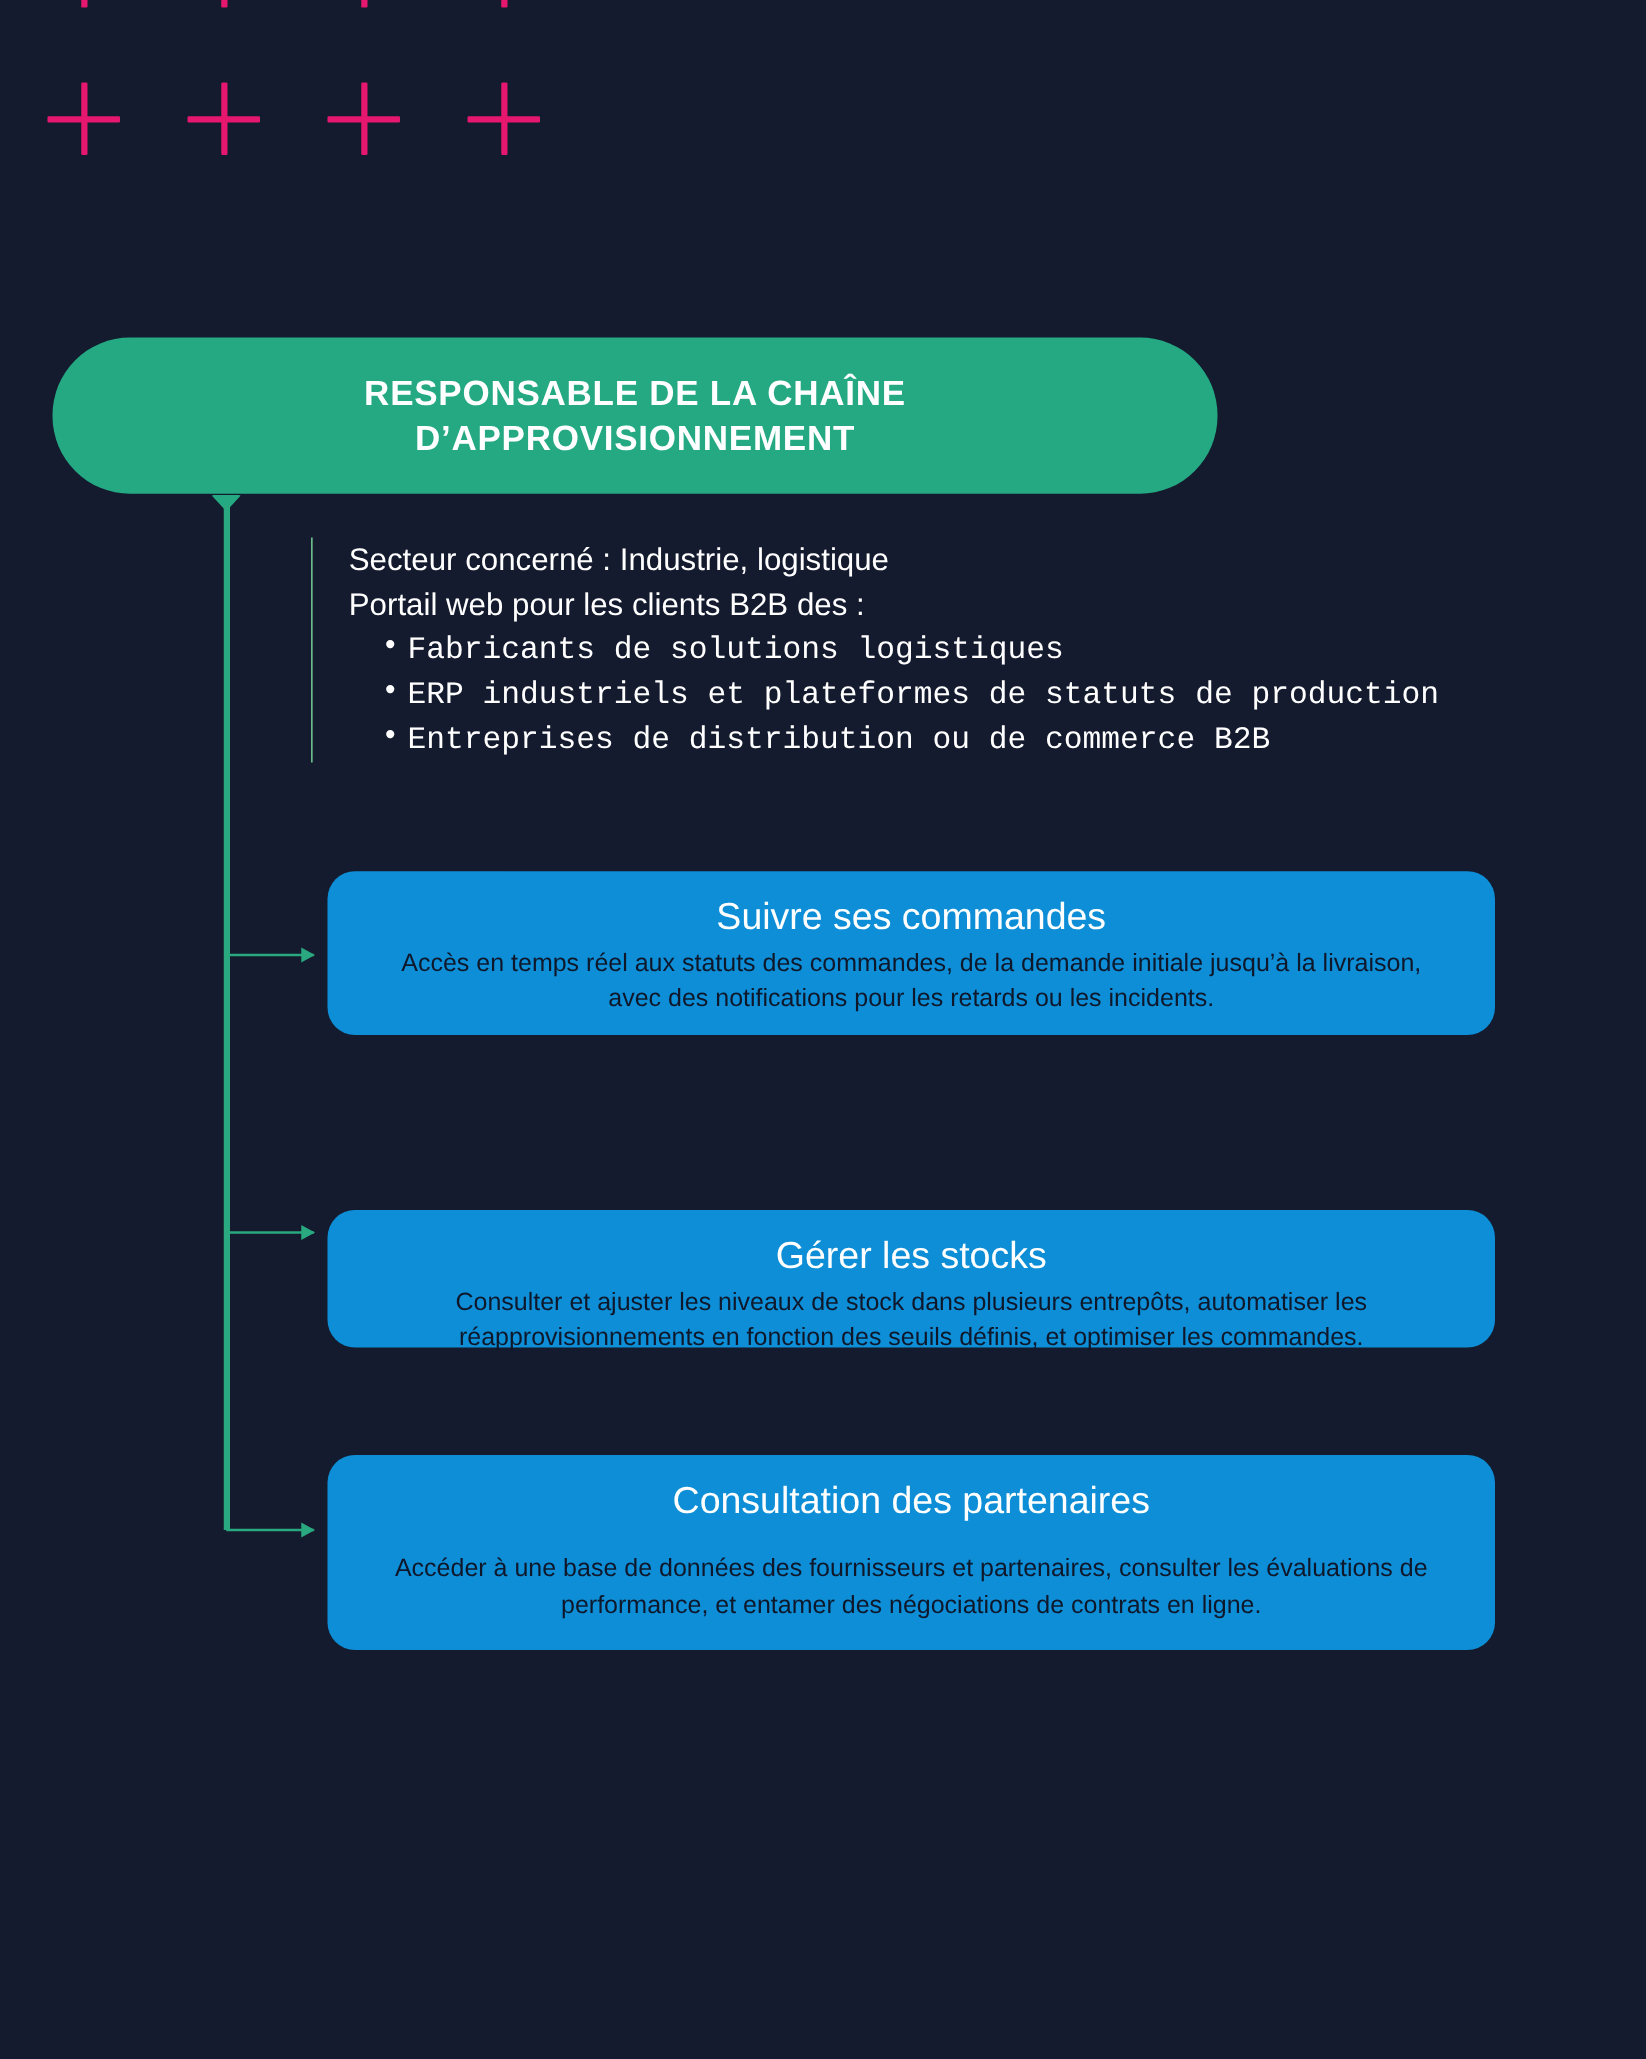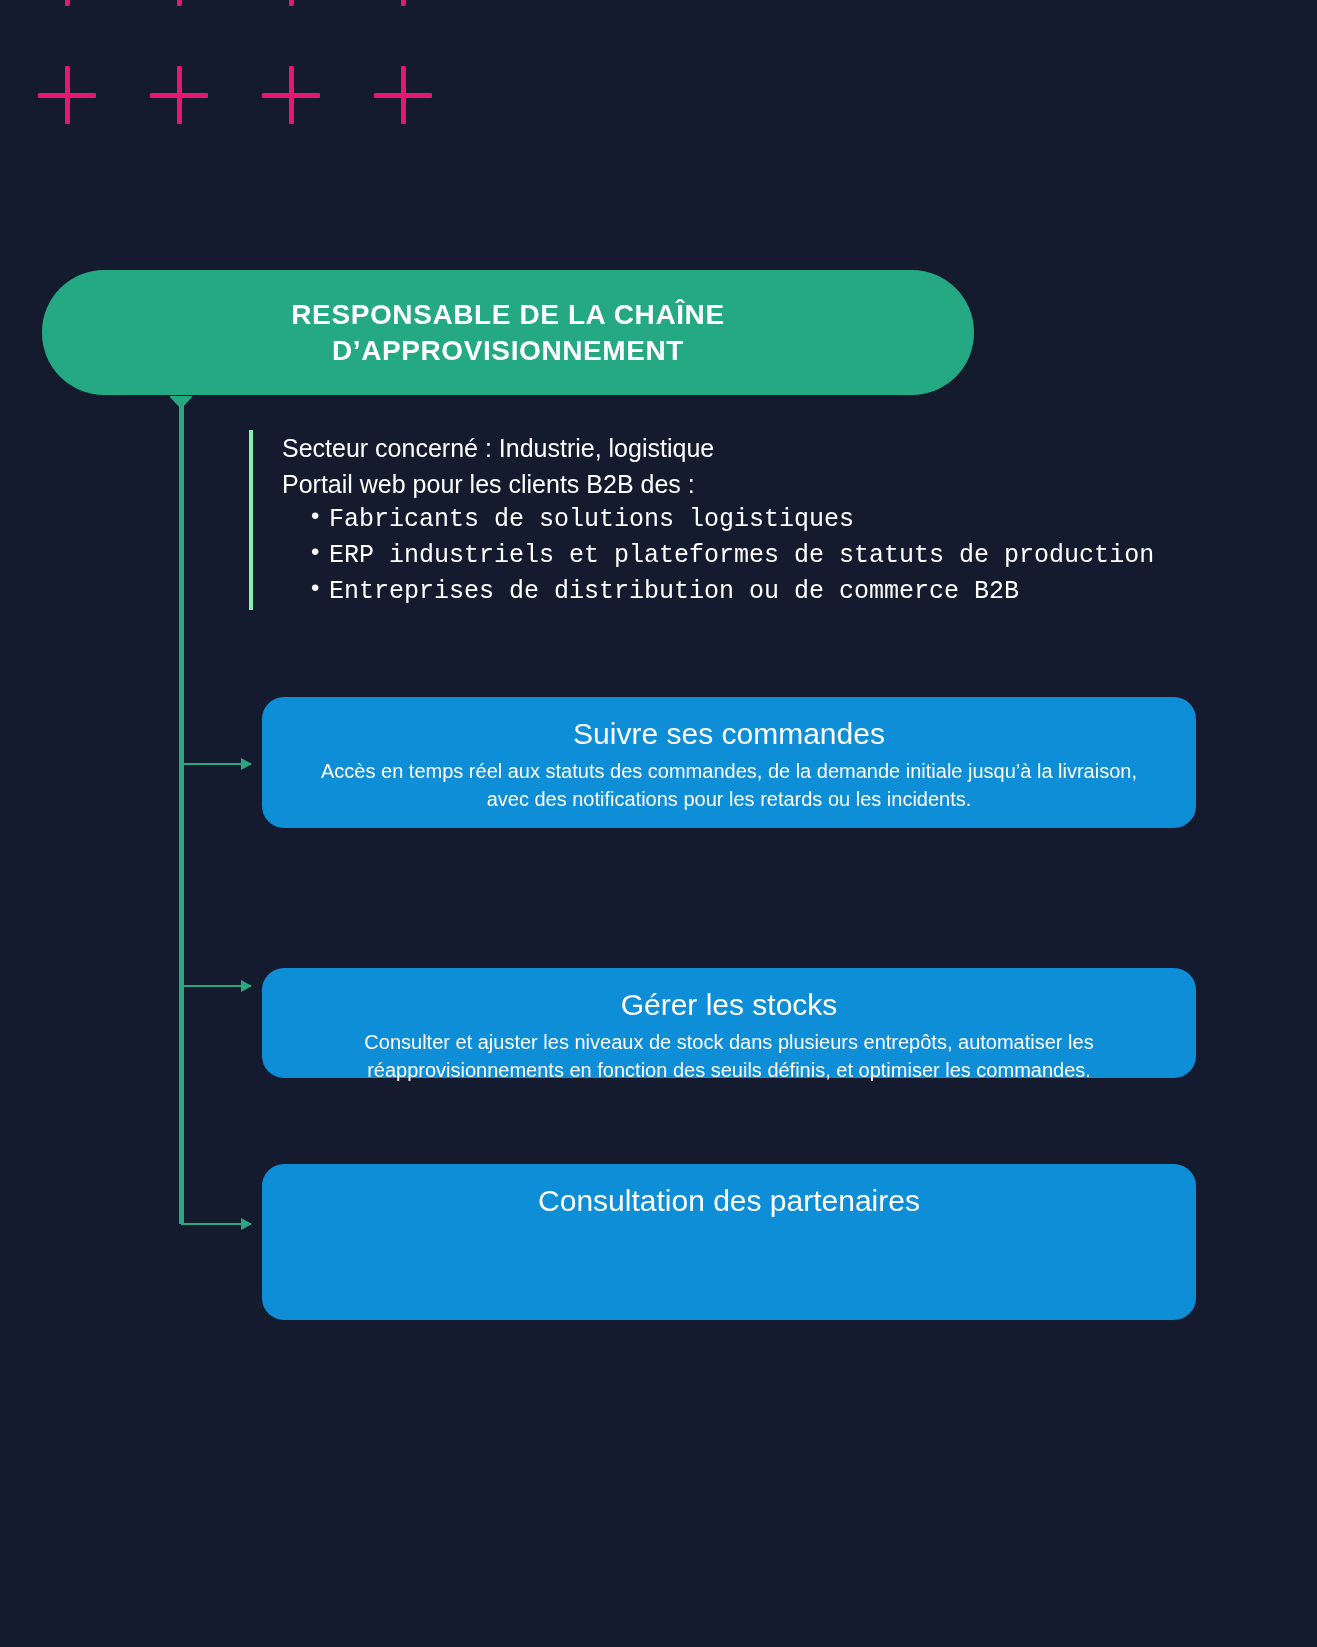--- a/index.html
+++ b/index.html
@@ -126,21 +126,21 @@
   .branch-1 { top: 763px; }
   .branch-2 { top: 985px; }
   .branch-3 { top: 1223px; }
 
   
   .intro-block {
     position: absolute;
     left: 249px;
     top: 430px;
     width: 860px;
-    border-left: 4px solid #86efac;
+    border-left: 1px solid #86efac;
     padding-left: 29px;
     box-sizing: border-box;
   }
   .intro-line {
     color: #ffffff;
     font-size: 25px;
     line-height: 1.44;
     white-space: nowrap;
   }
   .intro-list {
@@ -186,21 +186,21 @@
 
   .card-title {
     color: #ffffff;
     font-size: 30px;
     font-weight: normal;
     text-align: center;
     line-height: 1.15;
     margin-bottom: 5px;
   }
   .card-body {
-    color: #ffffff;
+    color: #0f172a;
     font-size: 20px;
     line-height: 1.42;
     text-align: center;
   }
 </style>
 </head>
 <body>
 
 <div id="canvas">
 
@@ -241,15 +241,16 @@
     <div class="card-body">Accès en temps réel aux statuts des commandes, de la demande initiale jusqu’à la livraison, avec des notifications pour les retards ou les incidents.</div>
   </div>
 
   <div class="card card-2">
     <div class="card-title">Gérer les stocks</div>
     <div class="card-body">Consulter et ajuster les niveaux de stock dans plusieurs entrepôts, automatiser les réapprovisionnements en fonction des seuils définis, et optimiser les commandes.</div>
   </div>
 
   <div class="card card-3">
     <div class="card-title">Consultation des partenaires</div>
+    <div class="card-body">Accéder à une base de données des fournisseurs et partenaires, consulter les évaluations de performance, et entamer des négociations de contrats en ligne.</div>
   </div>
 
 </div>
 
 </body></html>

